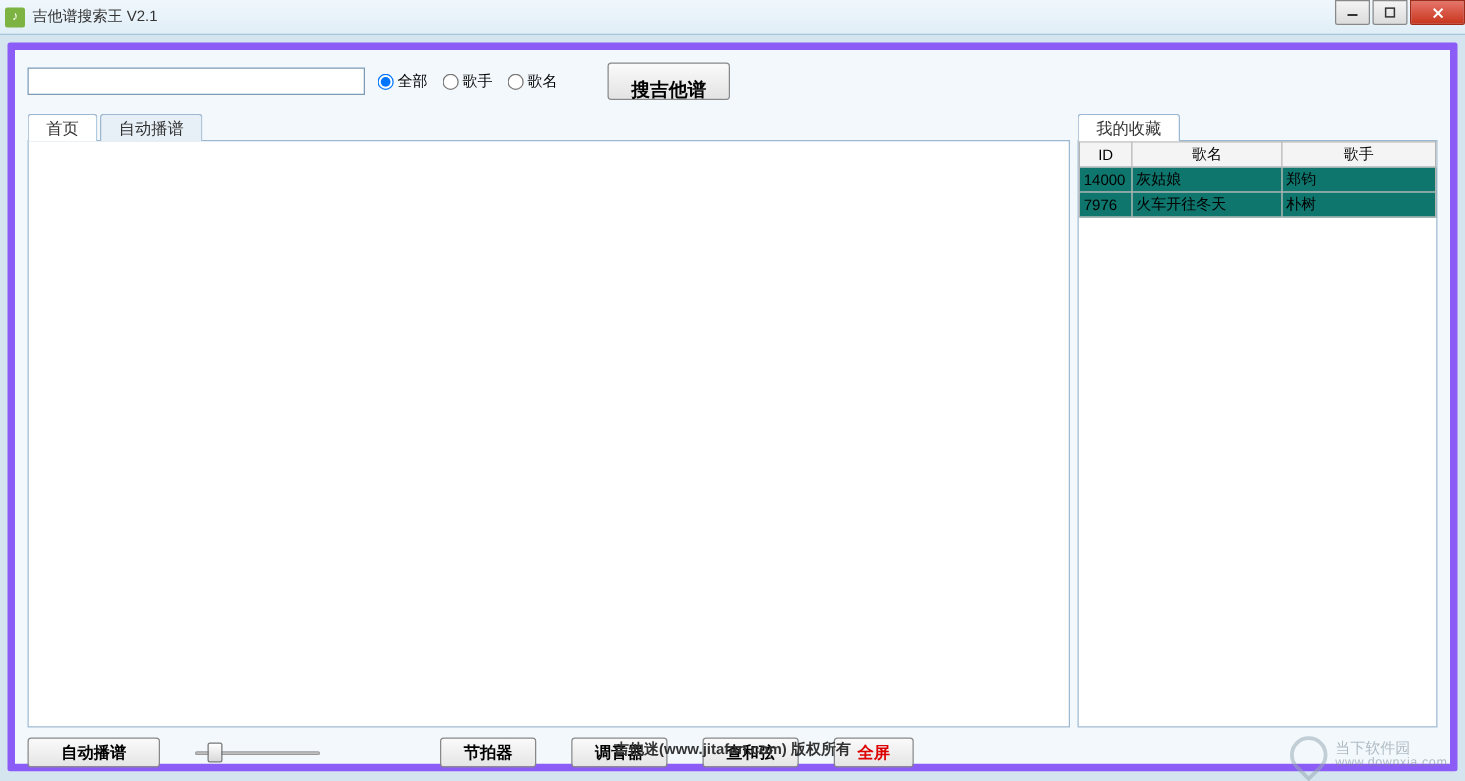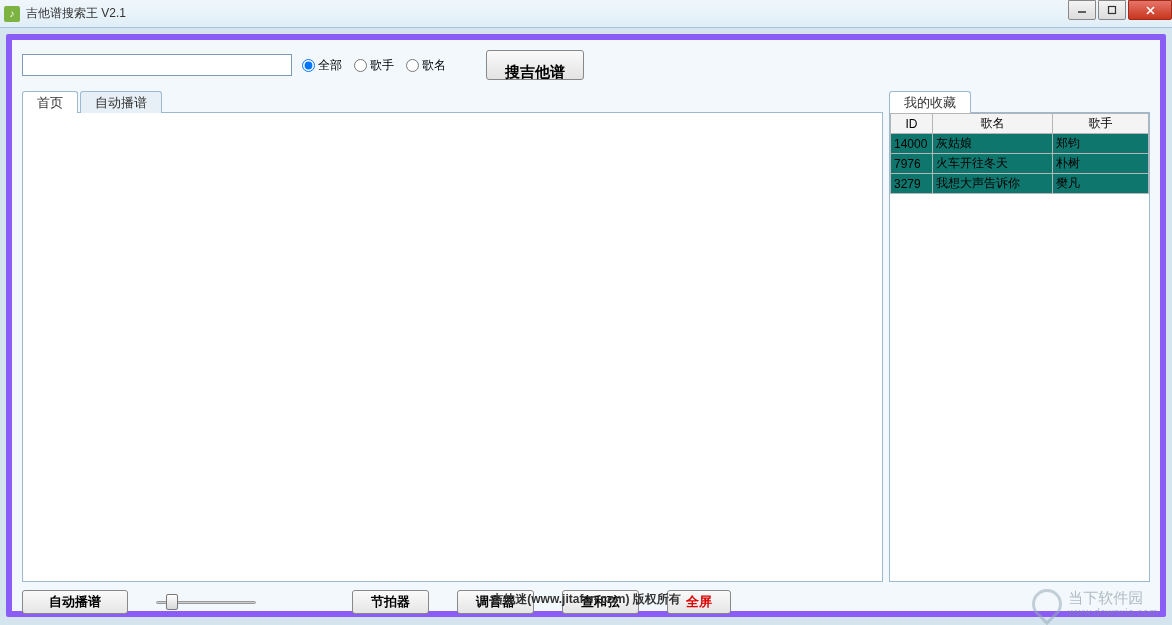--- a/index.html
+++ b/index.html
@@ -98,21 +98,21 @@
       cursor: pointer;
       margin-left: 30px;
     }
     
     .columns {
       display: flex;
       gap: 6px;
       height: 492px;
     }
     .left-col { flex: 1; display: flex; flex-direction: column; }
-    .right-col { width: 261px; display: flex; flex-direction: column; }
+    .right-col { width: 288px; display: flex; flex-direction: column; }
     
     .tab-header { display: flex; height: 22px; }
     .tab {
       padding: 2px 14px;
       border: 1px solid #9db9d1;
       border-bottom: none;
       background: #e8f0f7;
       margin-right: 2px;
       border-radius: 3px 3px 0 0;
       cursor: pointer;
@@ -216,21 +216,21 @@
       color: #7a8a95;
       font-size: 12px;
     }
     .wm-logo {
       width: 30px; height: 30px;
       border: 3px solid #9aacb7;
       border-radius: 50% 50% 50% 0;
       transform: rotate(-45deg);
     }
     .wm-text { display:flex; flex-direction:column; line-height:1.1;}
-    .wm-cn { font-size:15px; }
+    .wm-cn { font-size:12px; }
     .wm-en { font-size:10px; letter-spacing:0.5px; }
   </style>
 </head>
 <body>
 
 <div class="titlebar">
   <span class="app-icon">♪</span>
   <span class="title-text">吉他谱搜索王 V2.1</span>
   <div class="win-controls">
     <div class="win-btn">
@@ -300,25 +300,20 @@
             <tr>
               <td>14000</td>
               <td>灰姑娘</td>
               <td>郑钧</td>
             </tr>
             <tr>
               <td>7976</td>
               <td>火车开往冬天</td>
               <td>朴树</td>
             </tr>
-            <tr>
-              <td>3279</td>
-              <td>我想大声告诉你</td>
-              <td>樊凡</td>
-            </tr>
           </tbody>
         </table>
       </div>
     </div>
   </div>
 
   <div class="bottom-bar">
     <button class="tool-btn wide">自动播谱</button>
     <div class="slider-wrap">
       <div class="slider-track"></div>

